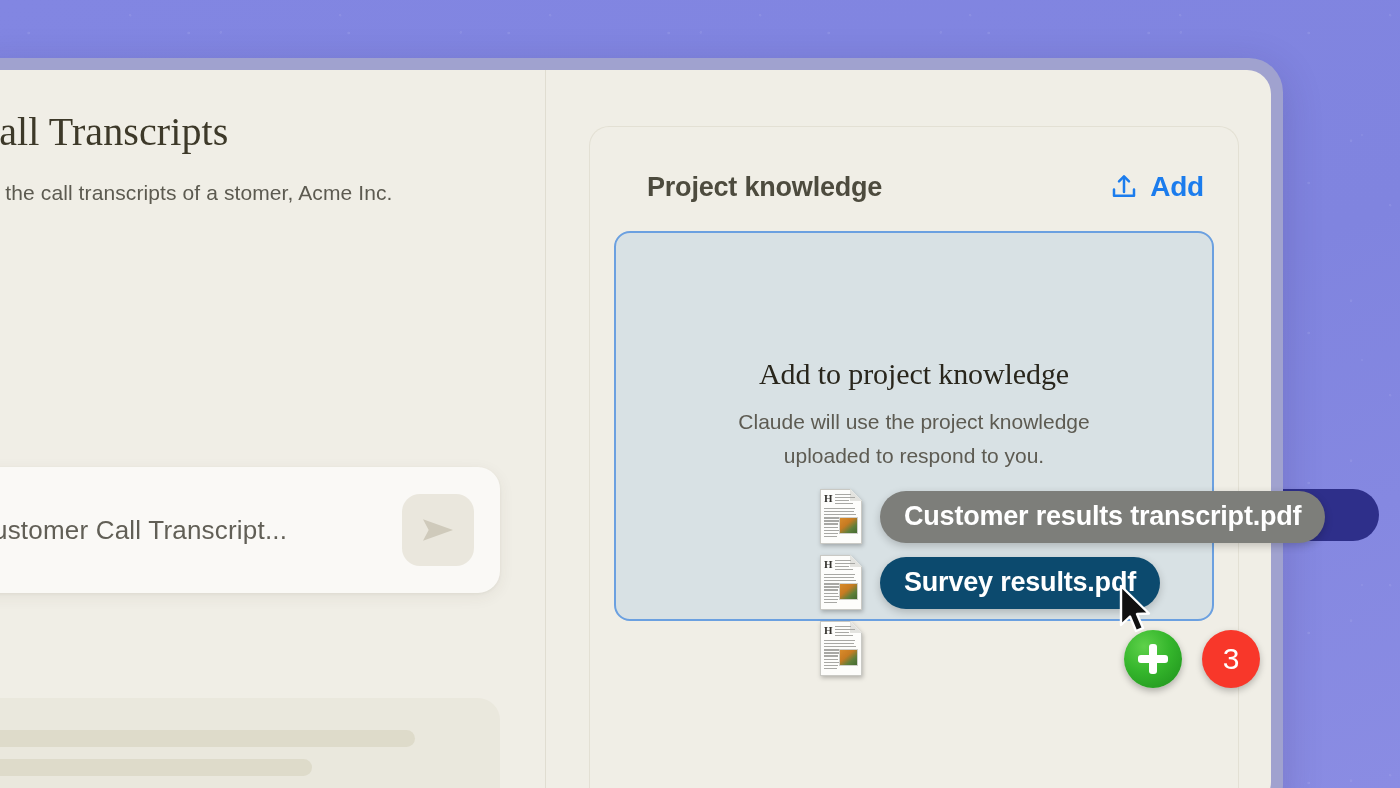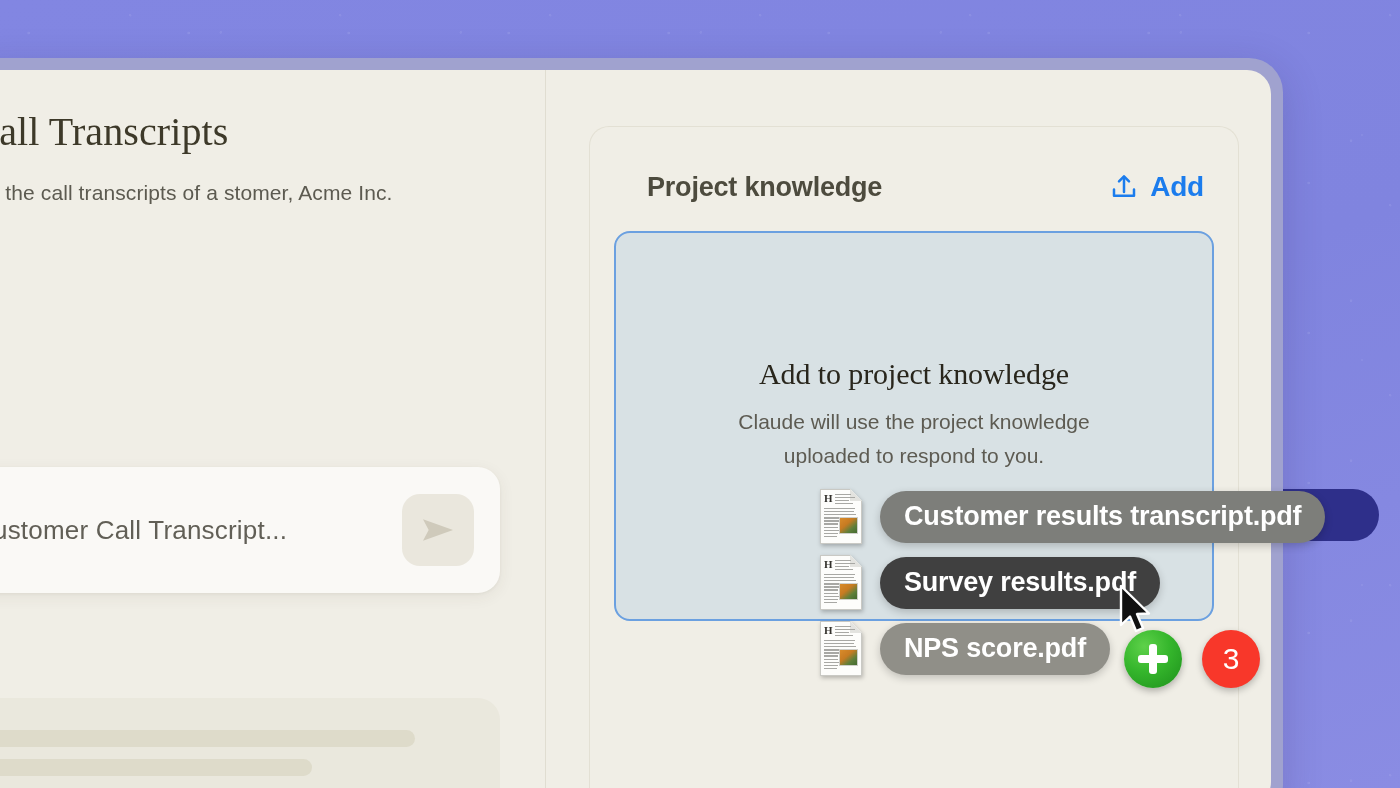--- a/index.html
+++ b/index.html
@@ -289,21 +289,21 @@
     align-items: center;
     padding: 0 24px;
     color: #ffffff;
     font-size: 27px;
     font-weight: 700;
     letter-spacing: -.2px;
     white-space: nowrap;
     box-shadow: 0 3px 8px rgba(0,0,0,.2);
   }
   .chip.tone-dark  { background: #7d7e7a; }
-  .chip.tone-mid   { background: #404040; text-align: right; }
+  .chip.tone-mid   { background: #0c4a6e; text-align: right; }
   .chip.tone-light { background: #908f88; }
 
   
   #chip-overflow {
     position: absolute;
     left: 1283px;
     top: 489px;
     height: 52px;
     border-radius: 0 26px 26px 0;
     background: #2e2f8a;
@@ -487,21 +487,20 @@
           <i style="width:70%"></i>
           <i style="width:45%"></i>
           <i style="width:42%"></i>
           <i style="width:40%"></i>
           <i style="width:43%"></i>
           <i style="width:41%"></i>
           <i style="width:38%"></i>
         </span>
       <span class="thumb"></span>
     </div>
-    <div class="chip tone-light">NPS score.pdf</div>
   </div>
 
   <div id="add-badge">
     <span class="plus-h"></span>
     <span class="plus-v"></span>
   </div>
 
   <div id="count-badge">3</div>
 
   <svg id="cursor" viewBox="0 0 34 50">

